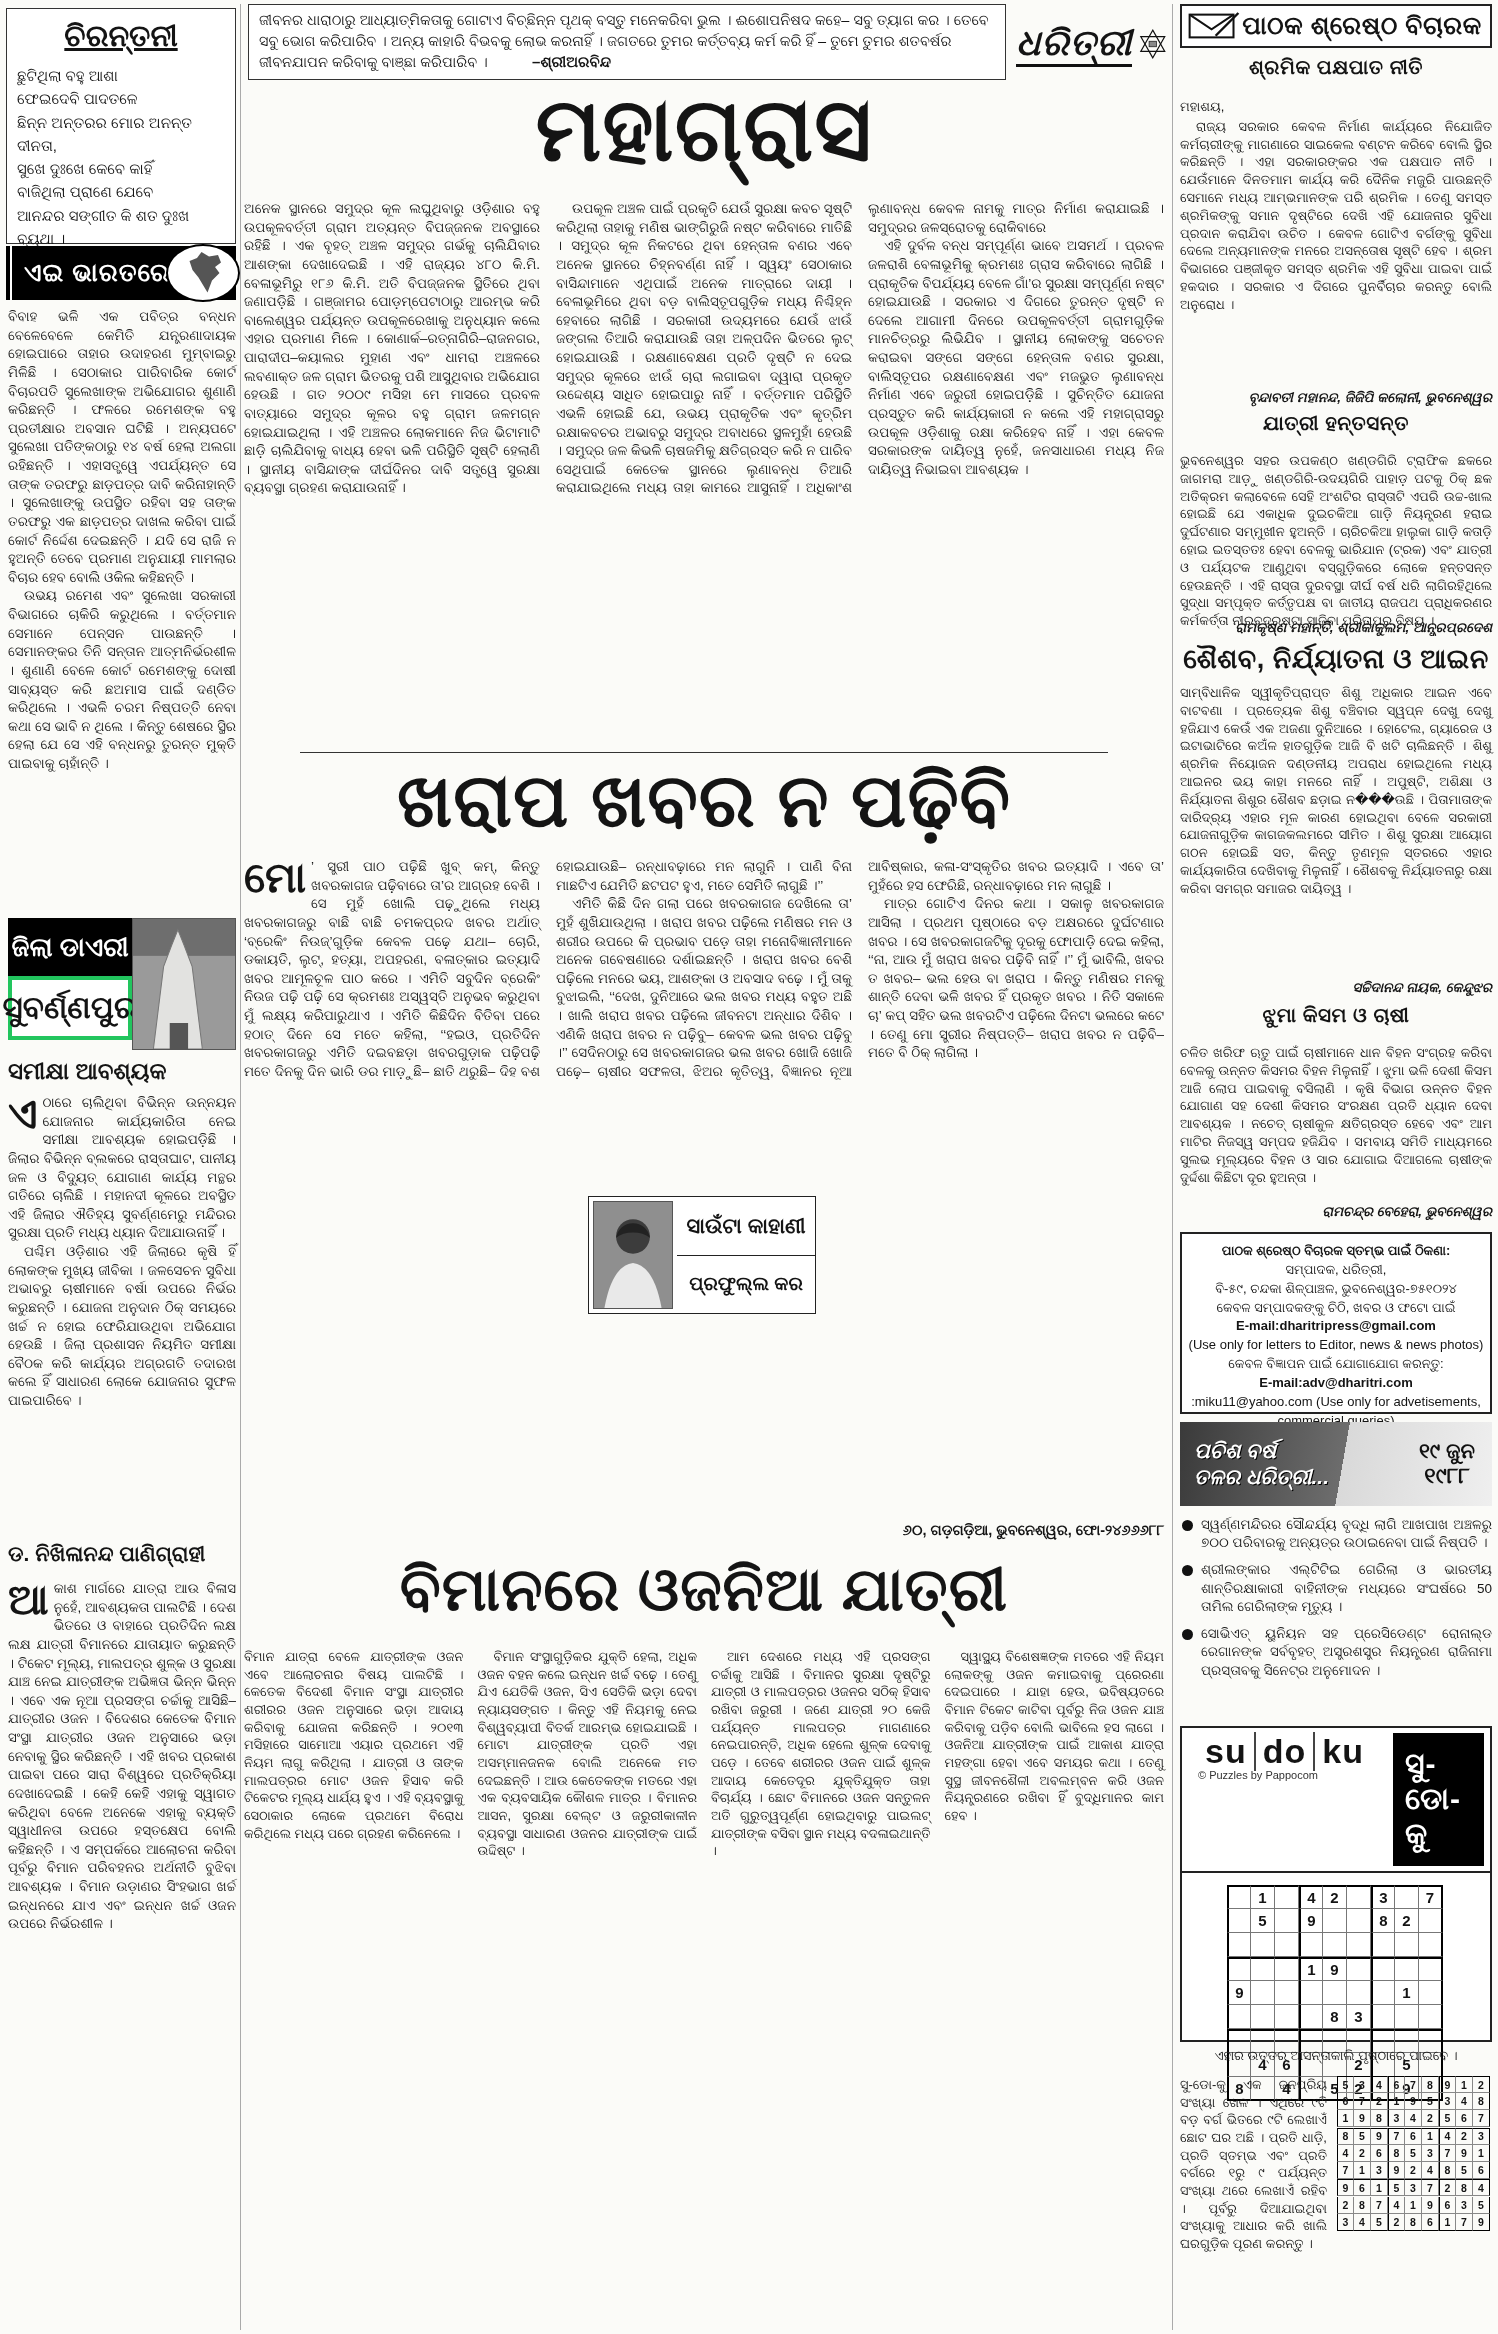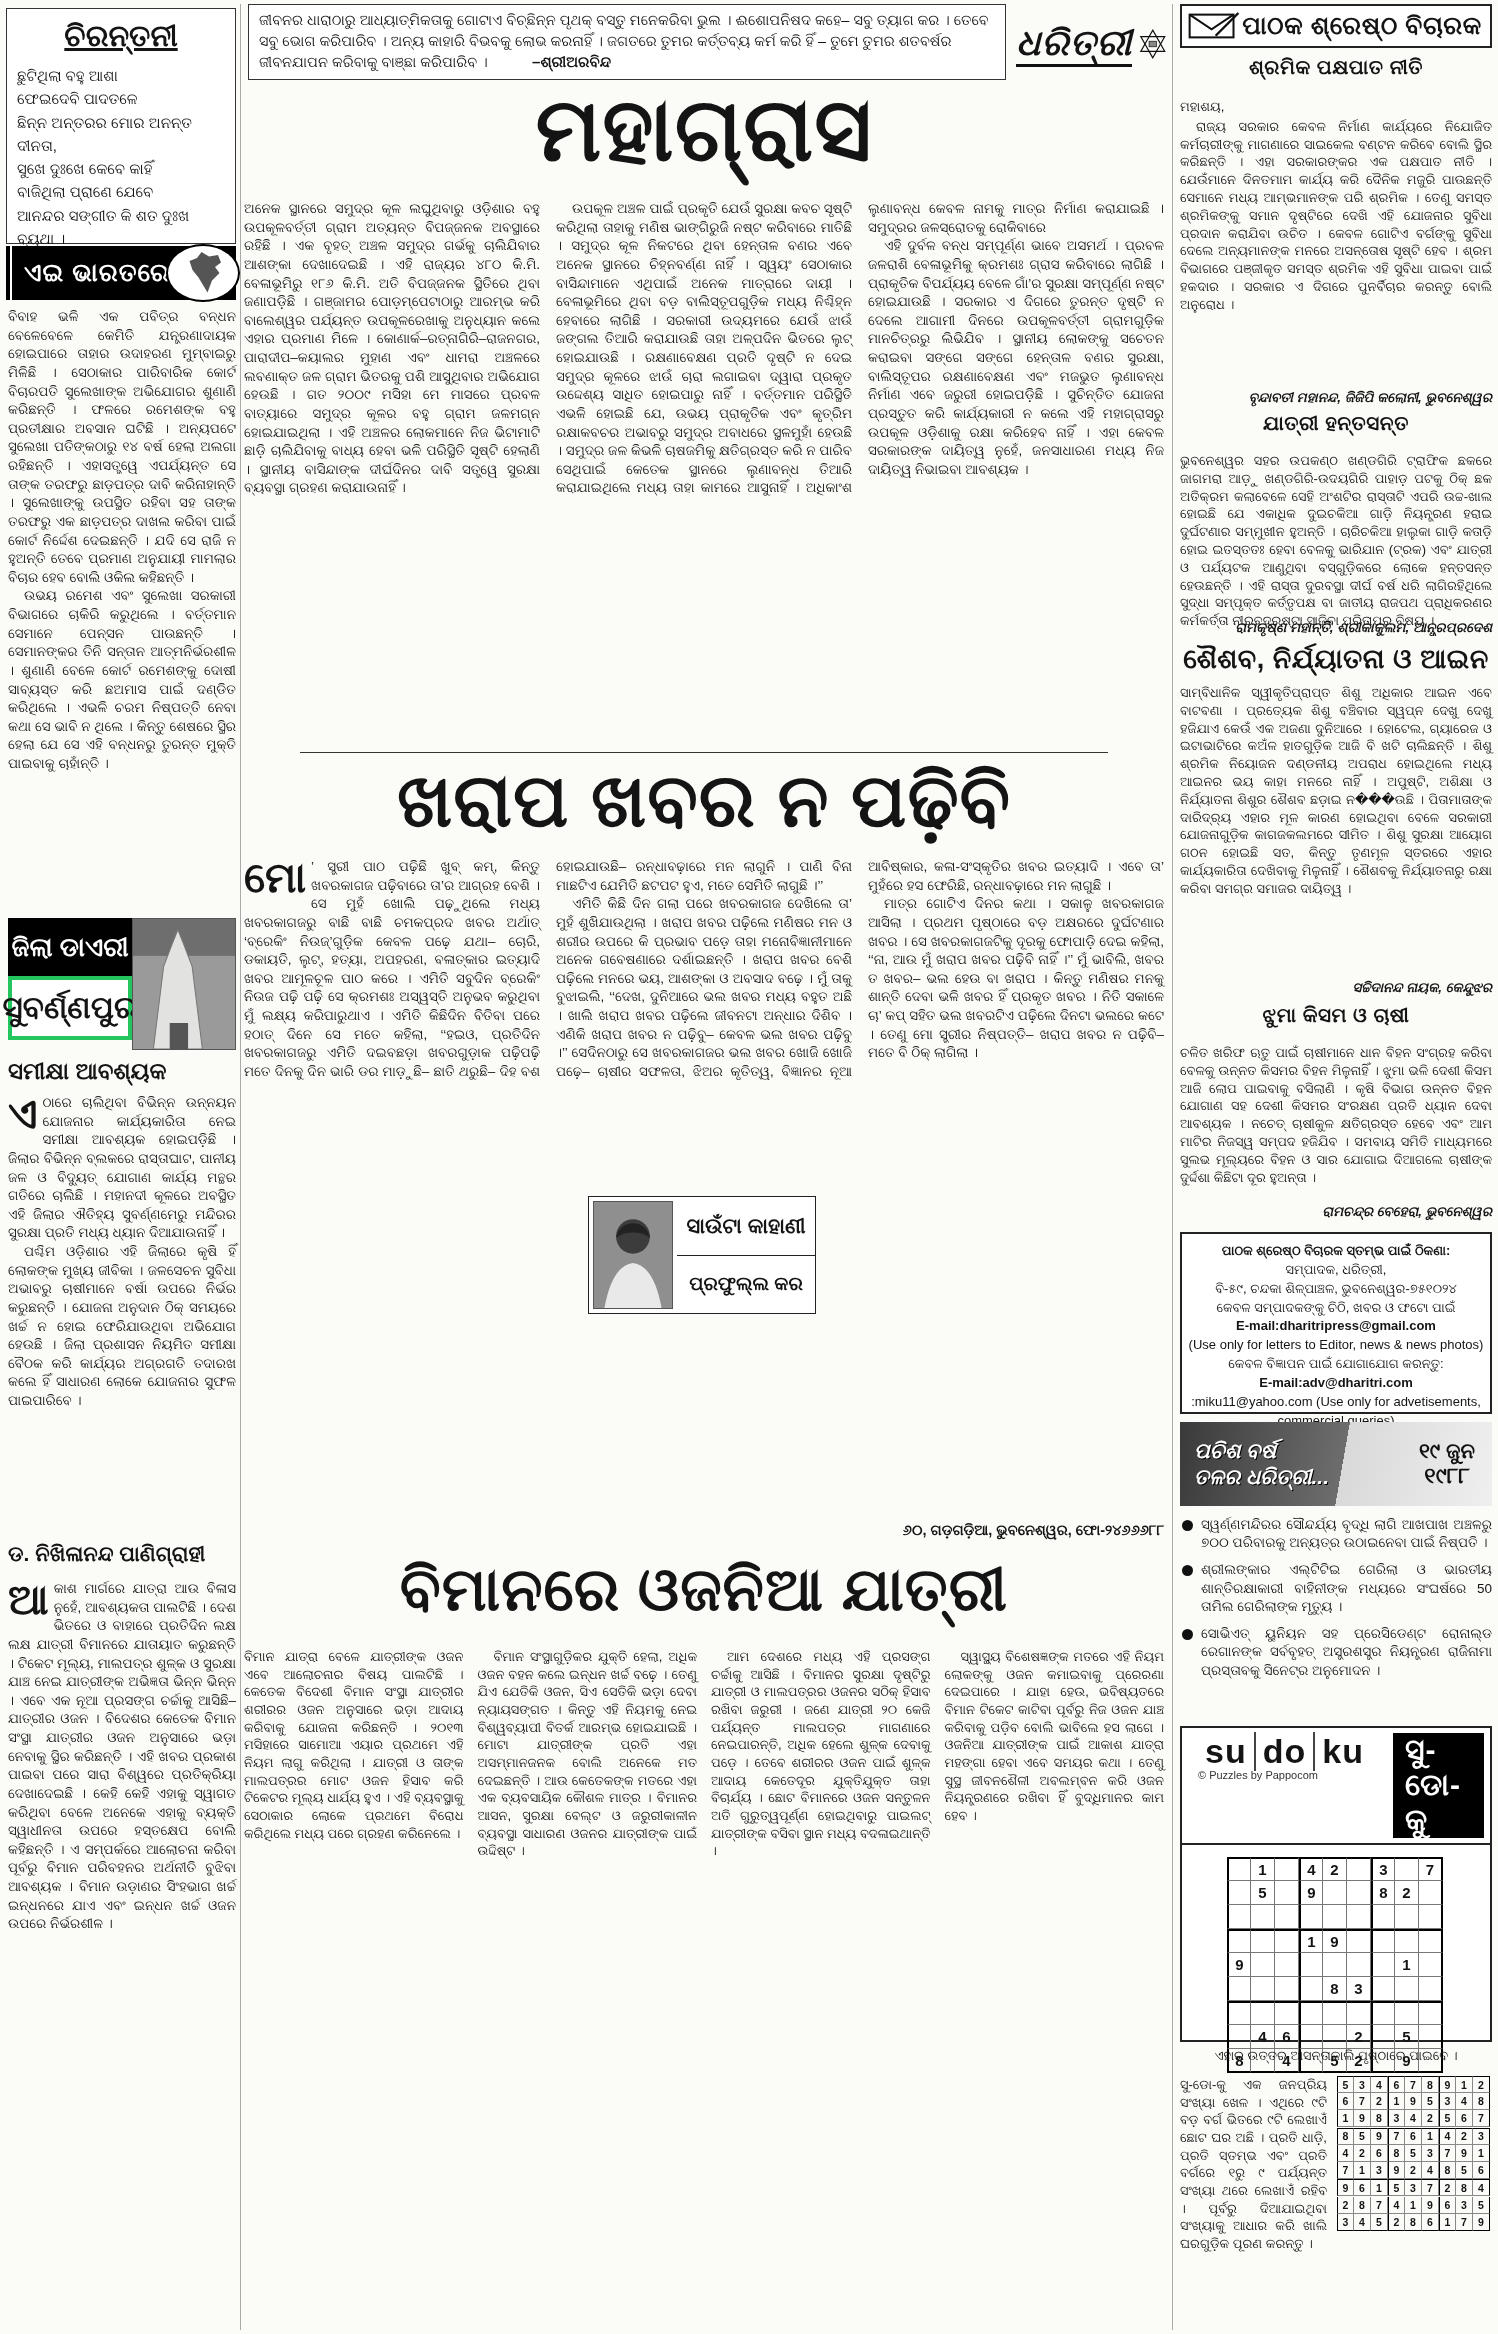--- a/index.html
+++ b/index.html
@@ -51,21 +51,21 @@
 .bullet-dot{width:11px;height:11px;border-radius:50%;background:#111;margin:4px 8px 0 2px;flex:none}
 .bullet-text{font-size:13.5px;line-height:1.35;text-align:justify;flex:1}
 
 .sud-outer{border:2px solid #222;background:#fff}
 .sud-header{display:flex;align-items:stretch;border-bottom:2px solid #222}
 .sud-brand-wrap{flex:1;padding:4px 16px}
 .sud-brand{display:flex;align-items:baseline;font-weight:bold;font-size:34px;letter-spacing:1px}
 .sud-brand span{padding:0 7px}
 .sud-brand span + span{border-left:2px solid #444}
 .sud-copy{font-size:11px;color:#333;margin-top:-2px}
-.sud-title{background:#000;color:#fff;font-size:30px;font-weight:bold;display:flex;align-items:center;justify-content:center;padding:0 12px;margin:5px 6px;letter-spacing:1px}
+.sud-title{background:#000;color:#fff;font-size:30px;font-weight:bold;display:flex;align-items:center;justify-content:center;padding:14px 12px;margin:5px 6px;letter-spacing:1px}
 .sud-grid{display:grid;grid-template-columns:repeat(9,24px);margin:12px auto 10px;width:218px}
 .sud-cell{width:24px;height:24px;border-right:1px solid #777;border-bottom:1px solid #777;
           display:flex;align-items:center;justify-content:center;font-size:15px;font-weight:bold}
 .sol-grid{display:grid;grid-template-columns:repeat(9,17px);width:155px}
 .sol-cell{width:17px;height:17px;border-right:1px solid #888;border-bottom:1px solid #888;
           display:flex;align-items:center;justify-content:center;font-size:10.5px;font-weight:bold}
 .bl{border-left:2px solid #000}.bt{border-top:2px solid #000}
 .brx{border-right:2px solid #000 !important}.bbx{border-bottom:2px solid #000 !important}
 .sol .bl{border-left:1.5px solid #000}.sol .bt{border-top:1.5px solid #000}
 .sol .brx{border-right:1.5px solid #000 !important}.sol .bbx{border-bottom:1.5px solid #000 !important}

